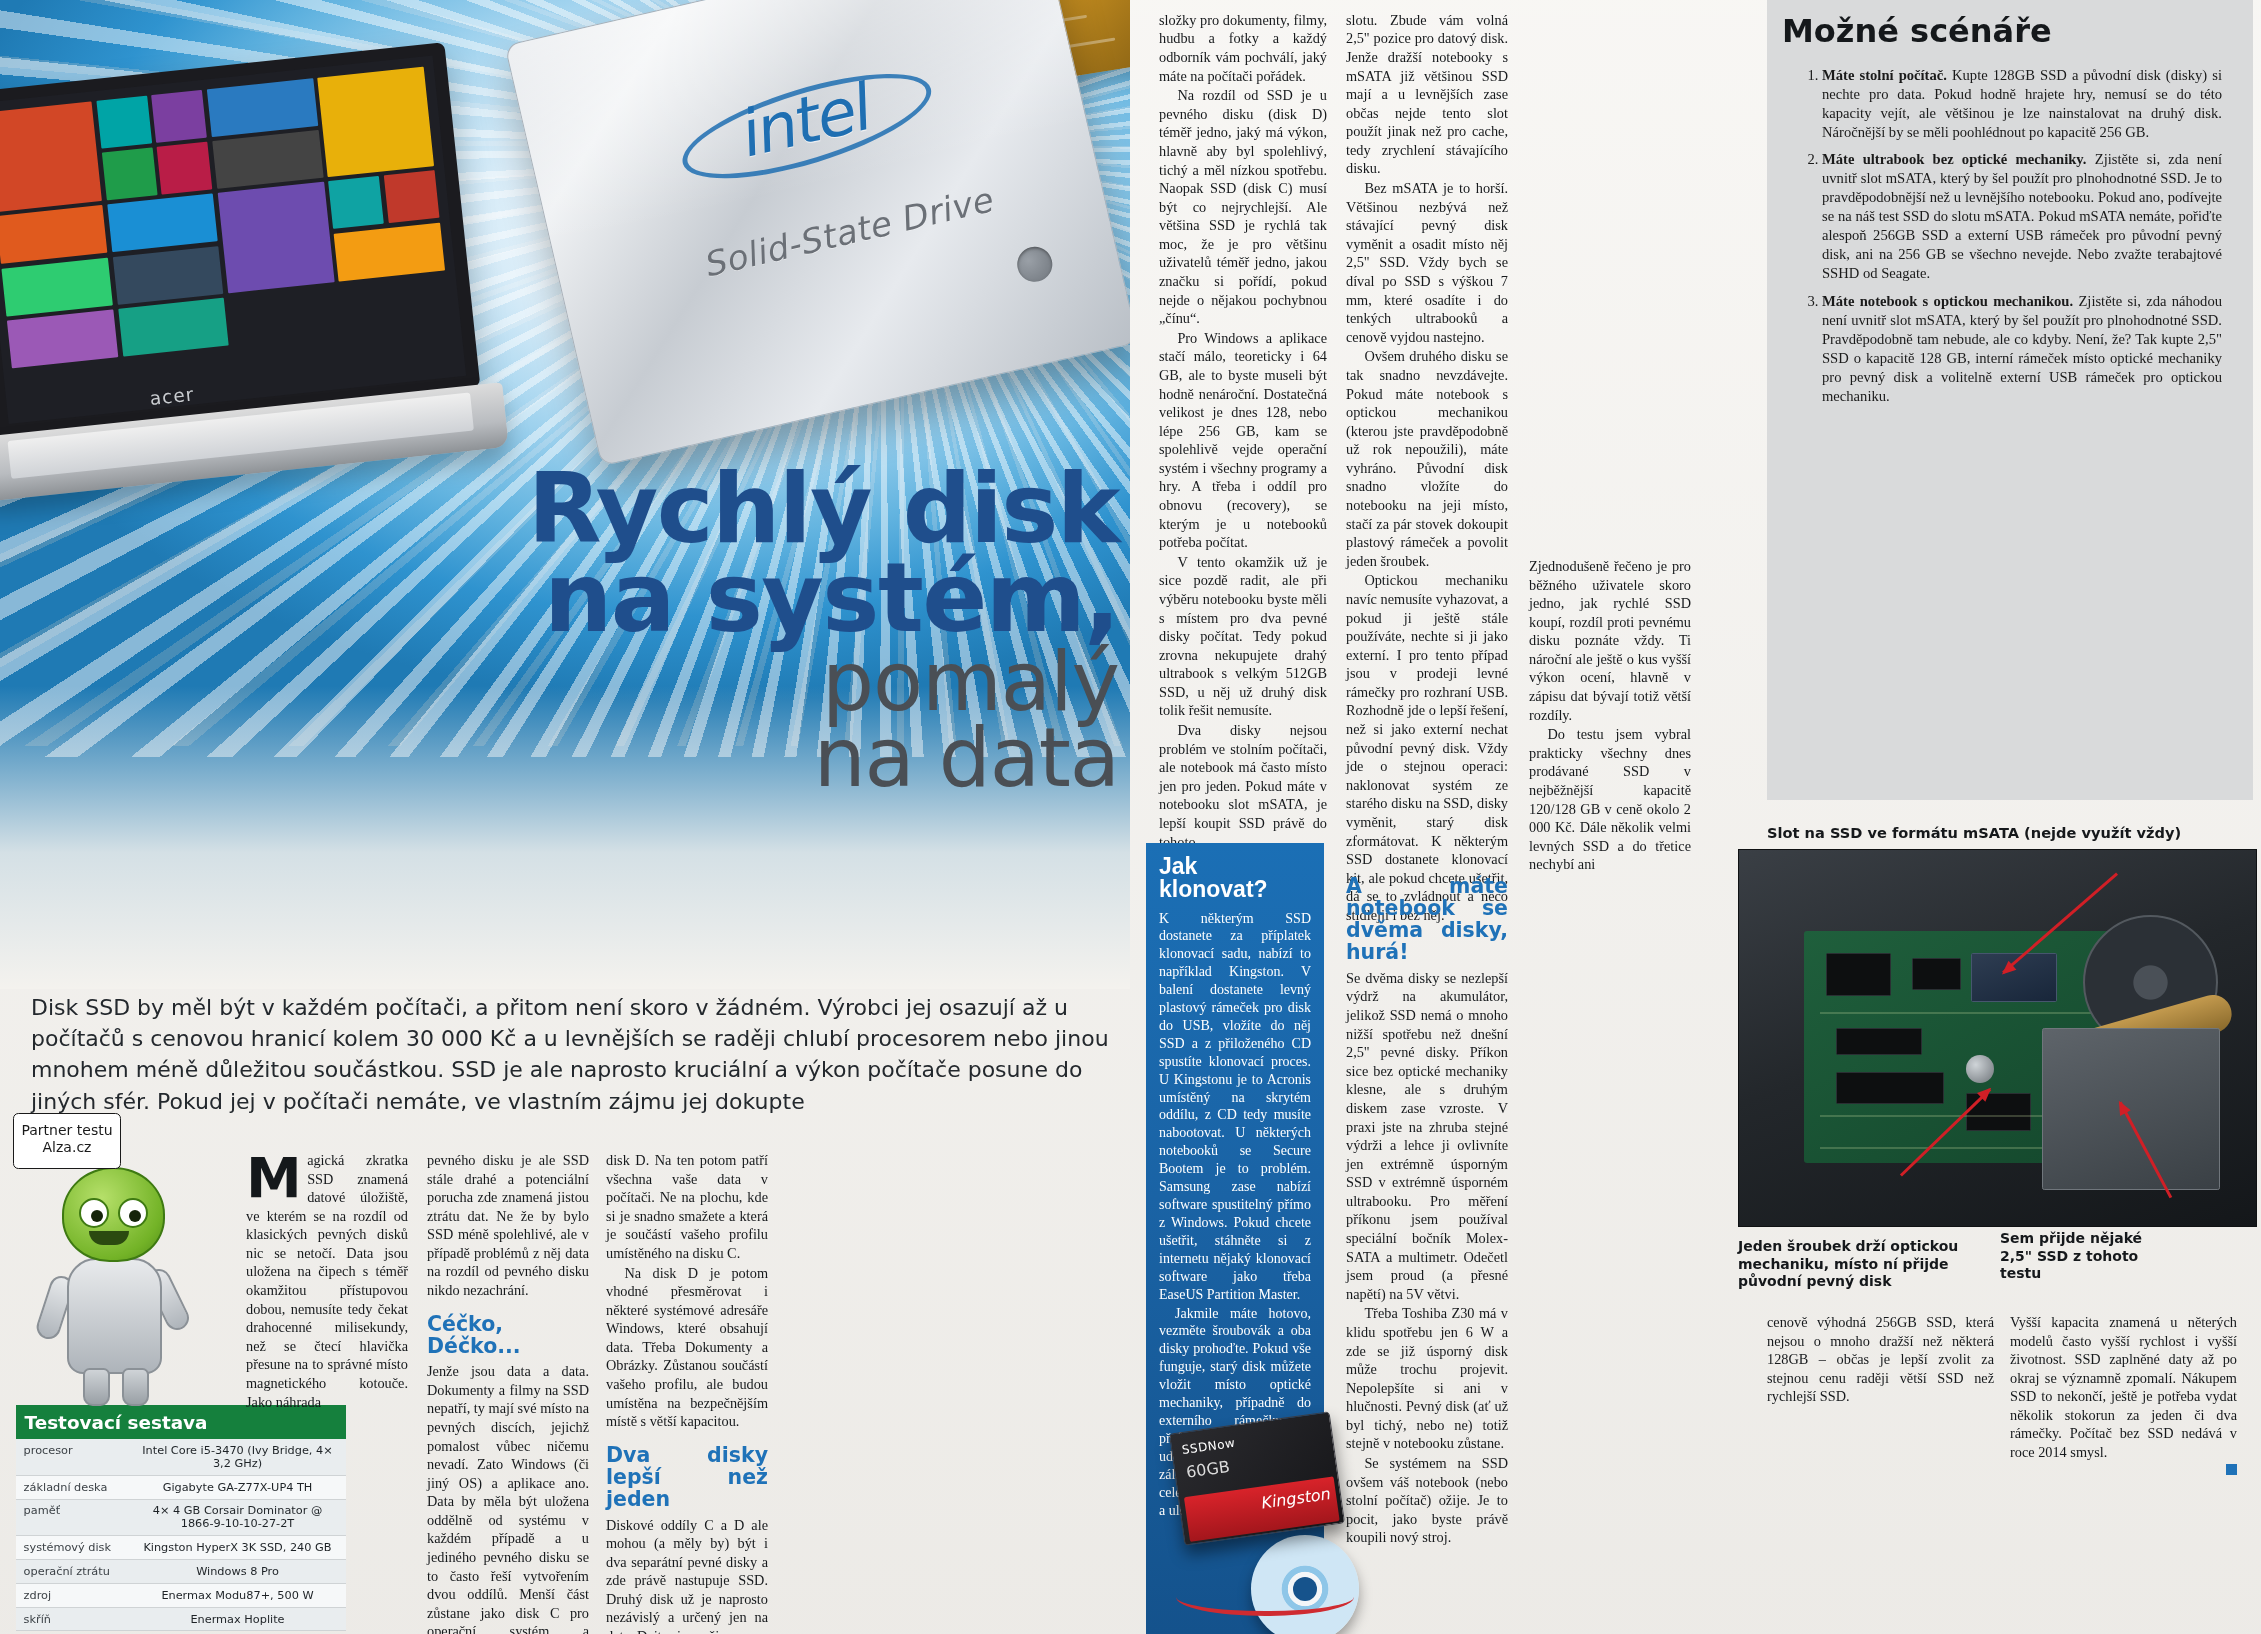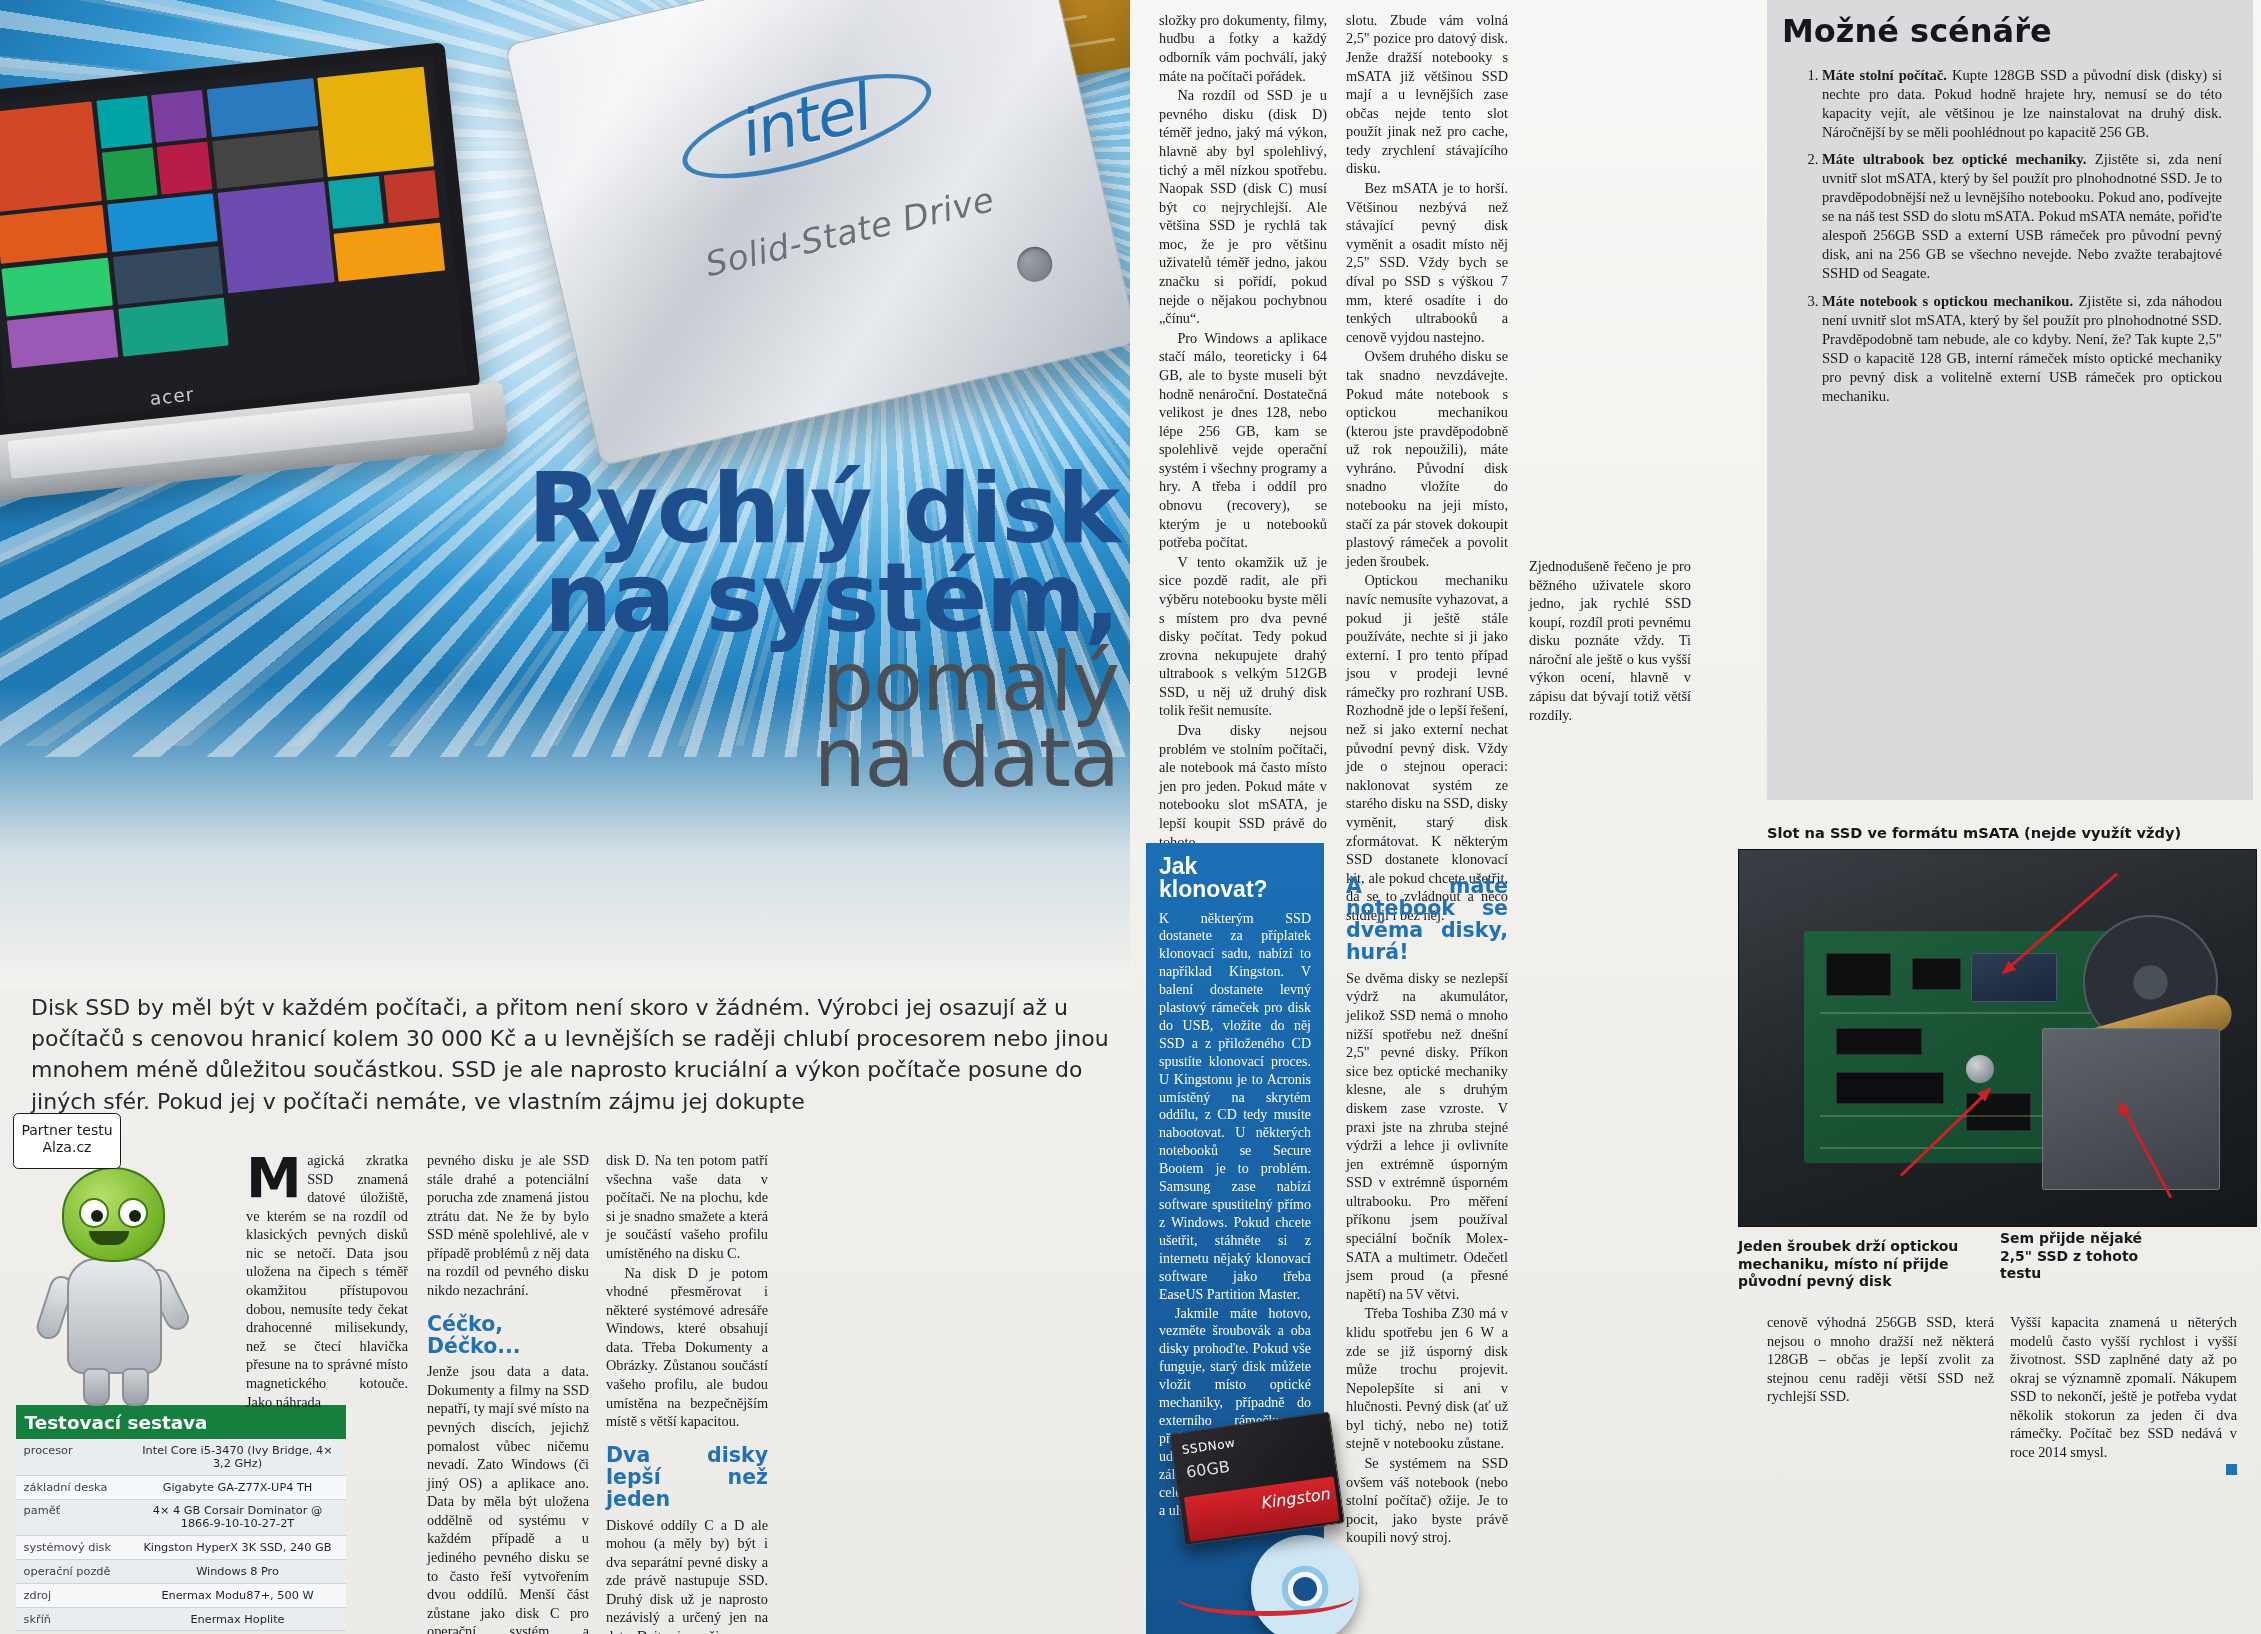--- a/index.html
+++ b/index.html
@@ -455,21 +455,21 @@
   </div>
   <div class="tt-row">
     <div class="tt-k">paměť</div>
     <div class="tt-v">4× 4 GB Corsair Dominator @ 1866-9-10-10-27-2T</div>
   </div>
   <div class="tt-row">
     <div class="tt-k">systémový disk</div>
     <div class="tt-v">Kingston HyperX 3K SSD, 240 GB</div>
   </div>
   <div class="tt-row">
-    <div class="tt-k">operační pozdě</div>
+    <div class="tt-k">operační ztrátu</div>
     <div class="tt-v">Windows 8 Pro</div>
   </div>
   <div class="tt-row">
     <div class="tt-k">zdroj</div>
     <div class="tt-v">Enermax Modu87+, 500 W</div>
   </div>
   <div class="tt-row">
     <div class="tt-k">skříň</div>
     <div class="tt-v">Enermax Hoplite</div>
   </div>
@@ -509,20 +509,21 @@
 
 <div class="col" id="col6">
   <div class="sub">A máte notebook se dvěma disky, hurá!</div>
   <p class="first">Se dvěma disky se nezlepší výdrž na akumulátor, jelikož SSD nemá o mnoho nižší spotřebu než dnešní 2,5" pevné disky. Příkon sice bez optické mechaniky klesne, ale s druhým diskem zase vzroste. V praxi jste na zhruba stejné výdrži a lehce ji ovlivníte jen extrémně úsporným SSD v extrémně úsporném ultrabooku. Pro měření příkonu jsem používal speciální bočník Molex-SATA a multimetr. Odečetl jsem proud (a přesné napětí) na 5V větvi.</p>
   <p>Třeba Toshiba Z30 má v klidu spotřebu jen 6 W a zde se již úsporný disk může trochu projevit. Nepolepšíte si ani v hlučnosti. Pevný disk (ať už byl tichý, nebo ne) totiž stejně v notebooku zůstane.</p>
   <p>Se systémem na SSD ovšem váš notebook (nebo stolní počítač) ožije. Je to pocit, jako byste právě koupili nový stroj.</p>
 </div>
 
 <div class="col" id="col7">
   <p class="first">Zjednodušeně řečeno je pro běžného uživatele skoro jedno, jak rychlé SSD koupí, rozdíl proti pevnému disku poznáte vždy. Ti nároční ale ještě o kus vyšší výkon ocení, hlavně v zápisu dat bývají totiž větší rozdíly.</p>
+  <p>Do testu jsem vybral prakticky všechny dnes prodávané SSD v nejběžnější kapacitě 120/128 GB v ceně okolo 2 000 Kč. Dále několik velmi levných SSD a do třetice nechybí ani</p>
 </div>
 
 <div class="col" id="col8">
   <p class="first">cenově výhodná 256GB SSD, která nejsou o mnoho dražší než některá 128GB – občas je lepší zvolit za stejnou cenu raději větší SSD než rychlejší SSD.</p>
 </div>
 
 <div class="col" id="col9">
   <p class="first">Vyšší kapacita znamená u něterých modelů často vyšší rychlost i vyšší životnost. SSD zaplněné daty až po okraj se významně zpomalí. Nákupem SSD to nekončí, ještě je potřeba vydat několik stokorun za jeden či dva rámečky. Počítač bez SSD nedává v roce 2014 smysl.</p>
   <div style="text-align:right;margin-top:-3.2px;">
     <span class="endsq"></span>

